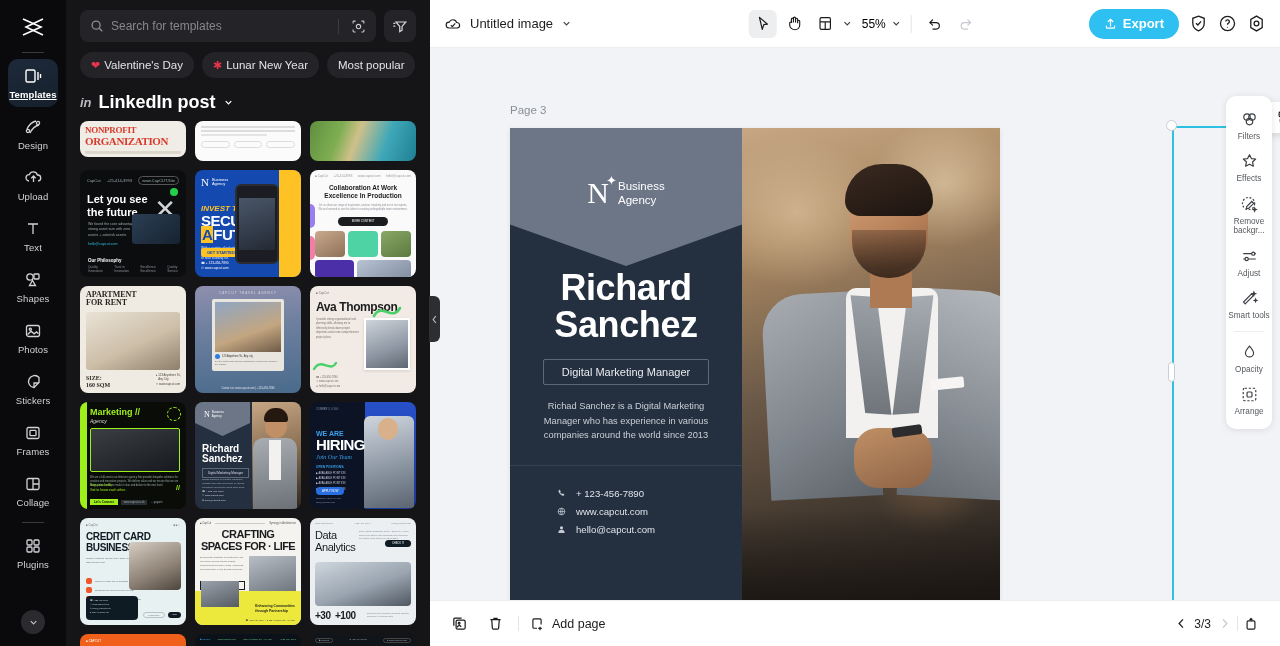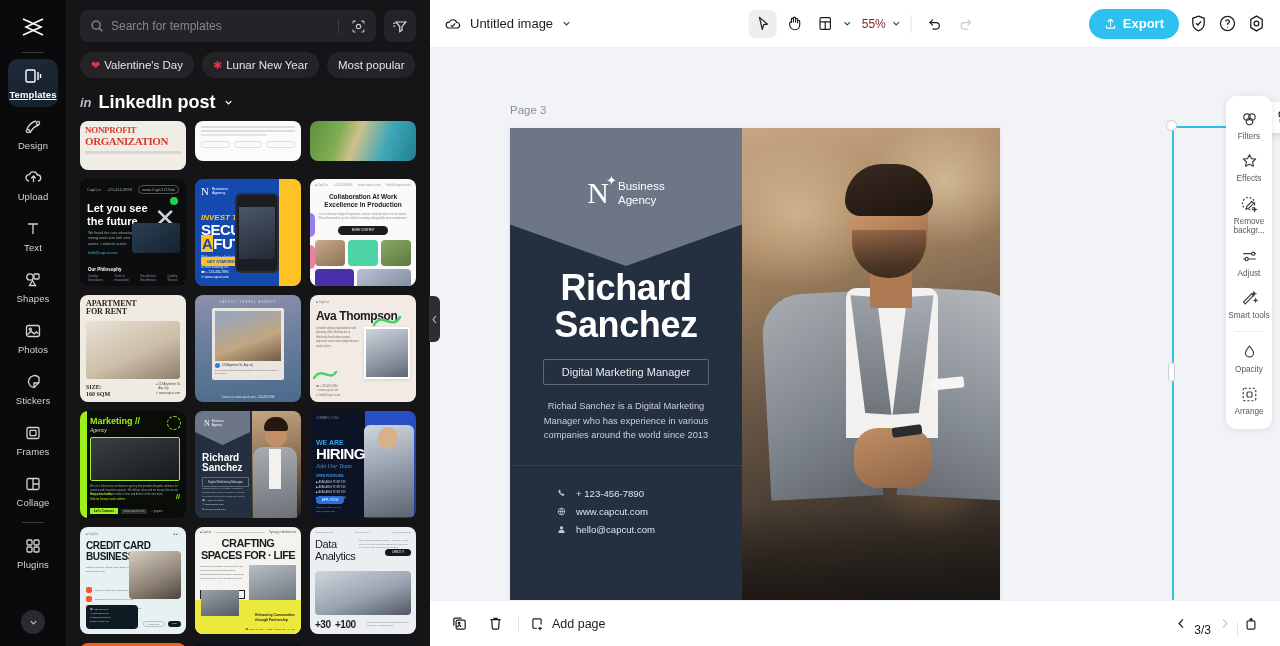--- a/index.html
+++ b/index.html
@@ -104,21 +104,21 @@
   .doc-title .t { font-size: 13px; color: #1b1c1e; }
   .center-tools {
     position: absolute; left: 50%; transform: translateX(-46%);
     display: flex; align-items: center; gap: 3px;
   }
   .tool {
     width: 28px; height: 28px; border-radius: 6px; display: flex;
     align-items: center; justify-content: center; cursor: pointer;
   }
   .tool.sel { background: #edeef0; }
-  .zoomval { font-size: 12px; color: #7f1d1d; margin: 0 2px 0 6px; }
+  .zoomval { font-size: 12px; color: #000000; margin: 0 2px 0 6px; }
   .tdiv { width: 1px; height: 18px; background: #e3e5e8; margin: 0 6px; }
   .right-tools { margin-left: auto; display: flex; align-items: center; gap: 10px; }
   .export-btn {
     height: 30px; background: #2ec0f0; color: #fff; border-radius: 15px;
     display: flex; align-items: center; gap: 6px; padding: 0 15px;
     font-size: 13px; font-weight: 600; cursor: pointer; border: 0;
     font-family: "Liberation Sans", sans-serif;
   }
 
   .stage {
@@ -272,21 +272,21 @@
   .rtool .rl { font-size: 8.2px; color: #55595e; text-align: center; line-height: 1.15; }
   .rsep { width: 30px; height: 1px; background: #ebedf0; margin: 5px 0; }
 
   .bottombar {
     height: 46px; flex: 0 0 46px; background: #fff;
     border-top: 1px solid #eceef1;
     display: flex; align-items: center; padding: 0 16px; gap: 10px;
   }
   .bb-icon { width: 26px; height: 26px; display:flex; align-items:center; justify-content:center; cursor: pointer; }
   .addpage { display: flex; align-items: center; gap: 7px; cursor: pointer; font-size: 12.5px; color: #1b1c1e; }
-  .bb-right { margin-left: auto; display: flex; align-items: flex-end; gap: 0; }
+  .bb-right { margin-left: auto; display: flex; align-items: center; gap: 0; }
   .pager { font-size: 12px; color: #1b1c1e; }
   svg { display: block; }
 </style>
 </head>
 <body>
 
 <div class="app">
 
   <div class="rail">
     <div class="logo">
@@ -460,21 +460,21 @@
       <span class="cat-name">LinkedIn post</span>
       <span>
         <svg width="11" height="11" viewBox="0 0 12 12" fill="none" stroke="#fff" stroke-width="1.5">
             <path d="M3 4.5L6 7.5L9 4.5"></path>
           </svg>
       </span>
     </div>
 
     <div class="grid">
 
-      <div class="tcard" style="height:49px;background:#f0ece6">
+      <div class="tcard" style="height:36px;background:#f0ece6">
         <div style="padding:4px 5px">
           <div style="font-family:'Liberation Serif',serif;font-weight:700;font-size:9px;color:#d93a2b;letter-spacing:-.3px">NONPROFIT</div>
           <div style="font-family:'Liberation Serif',serif;font-weight:700;font-size:11px;color:#d93a2b;letter-spacing:-.4px">ORGANIZATION</div>
           <div style="height:3px;background:#dcd6cc;margin-top:4px"></div>
         </div>
       </div>
       <div class="tcard" style="height:40px;background:#fbfbfb">
         <div style="padding:5px 6px">
           <div style="height:2px;background:#ddd;margin-bottom:2px"></div>
           <div style="height:2px;background:#ddd;margin-bottom:2px"></div>

